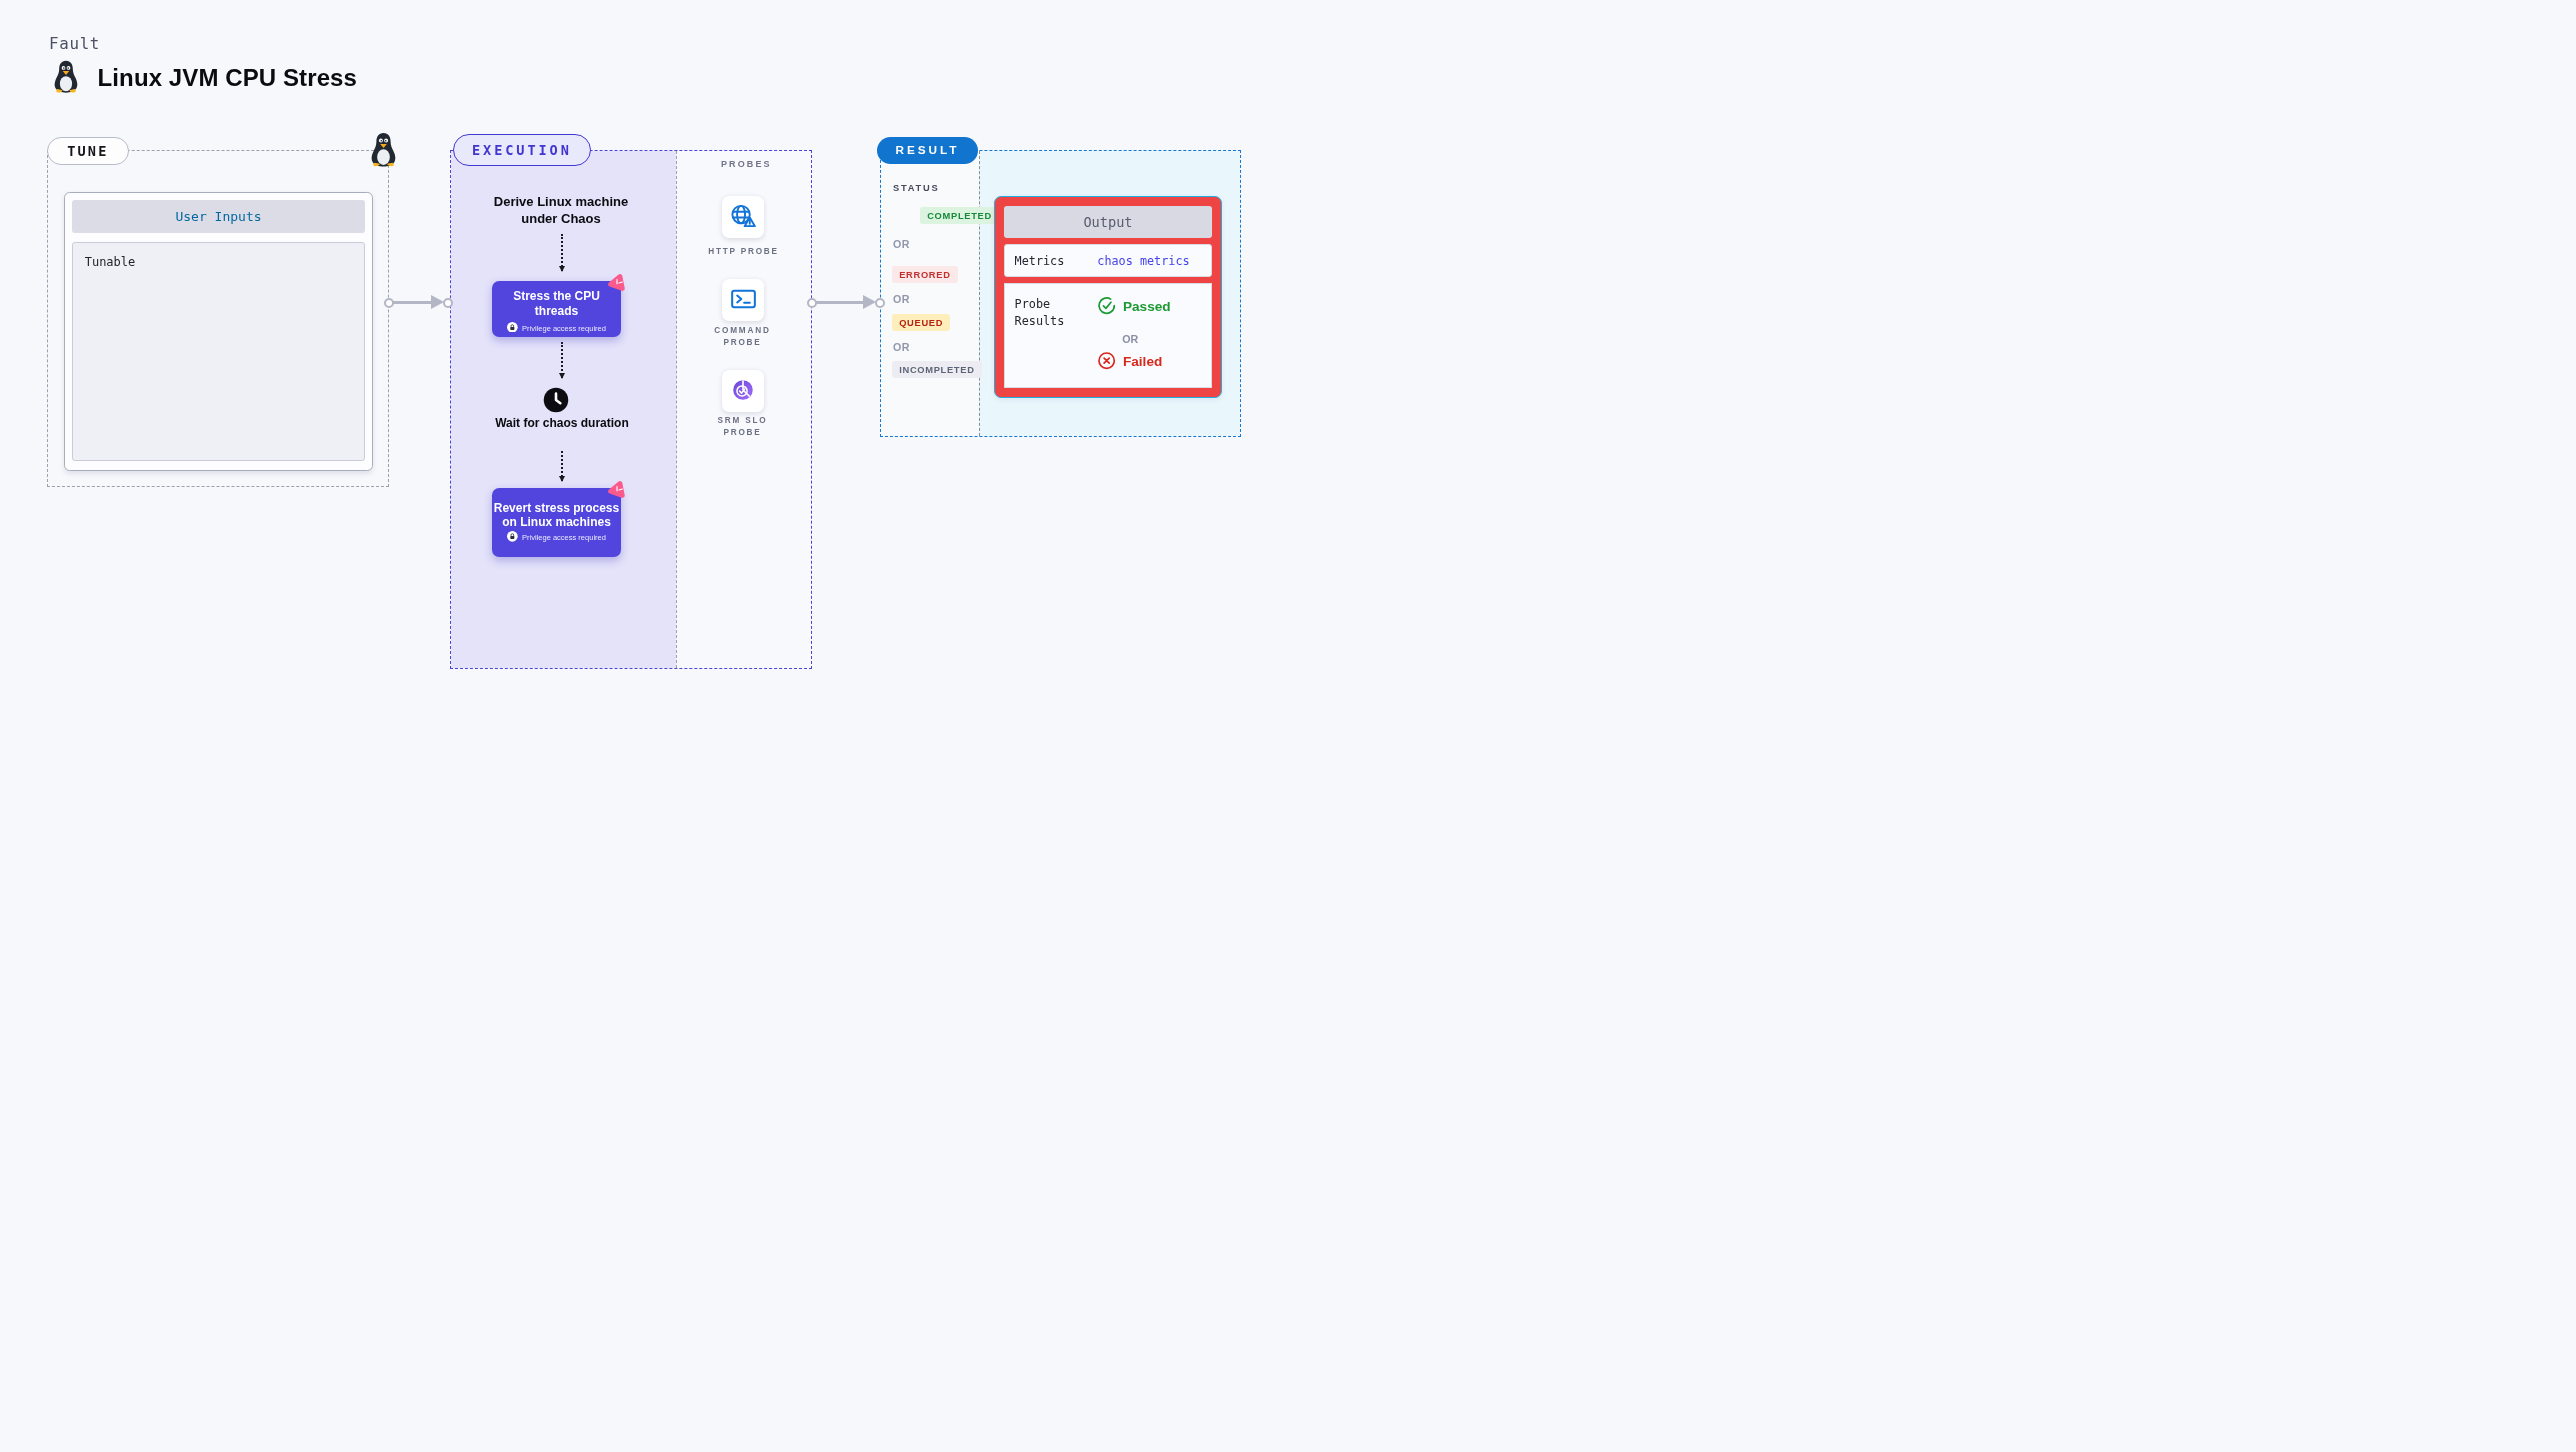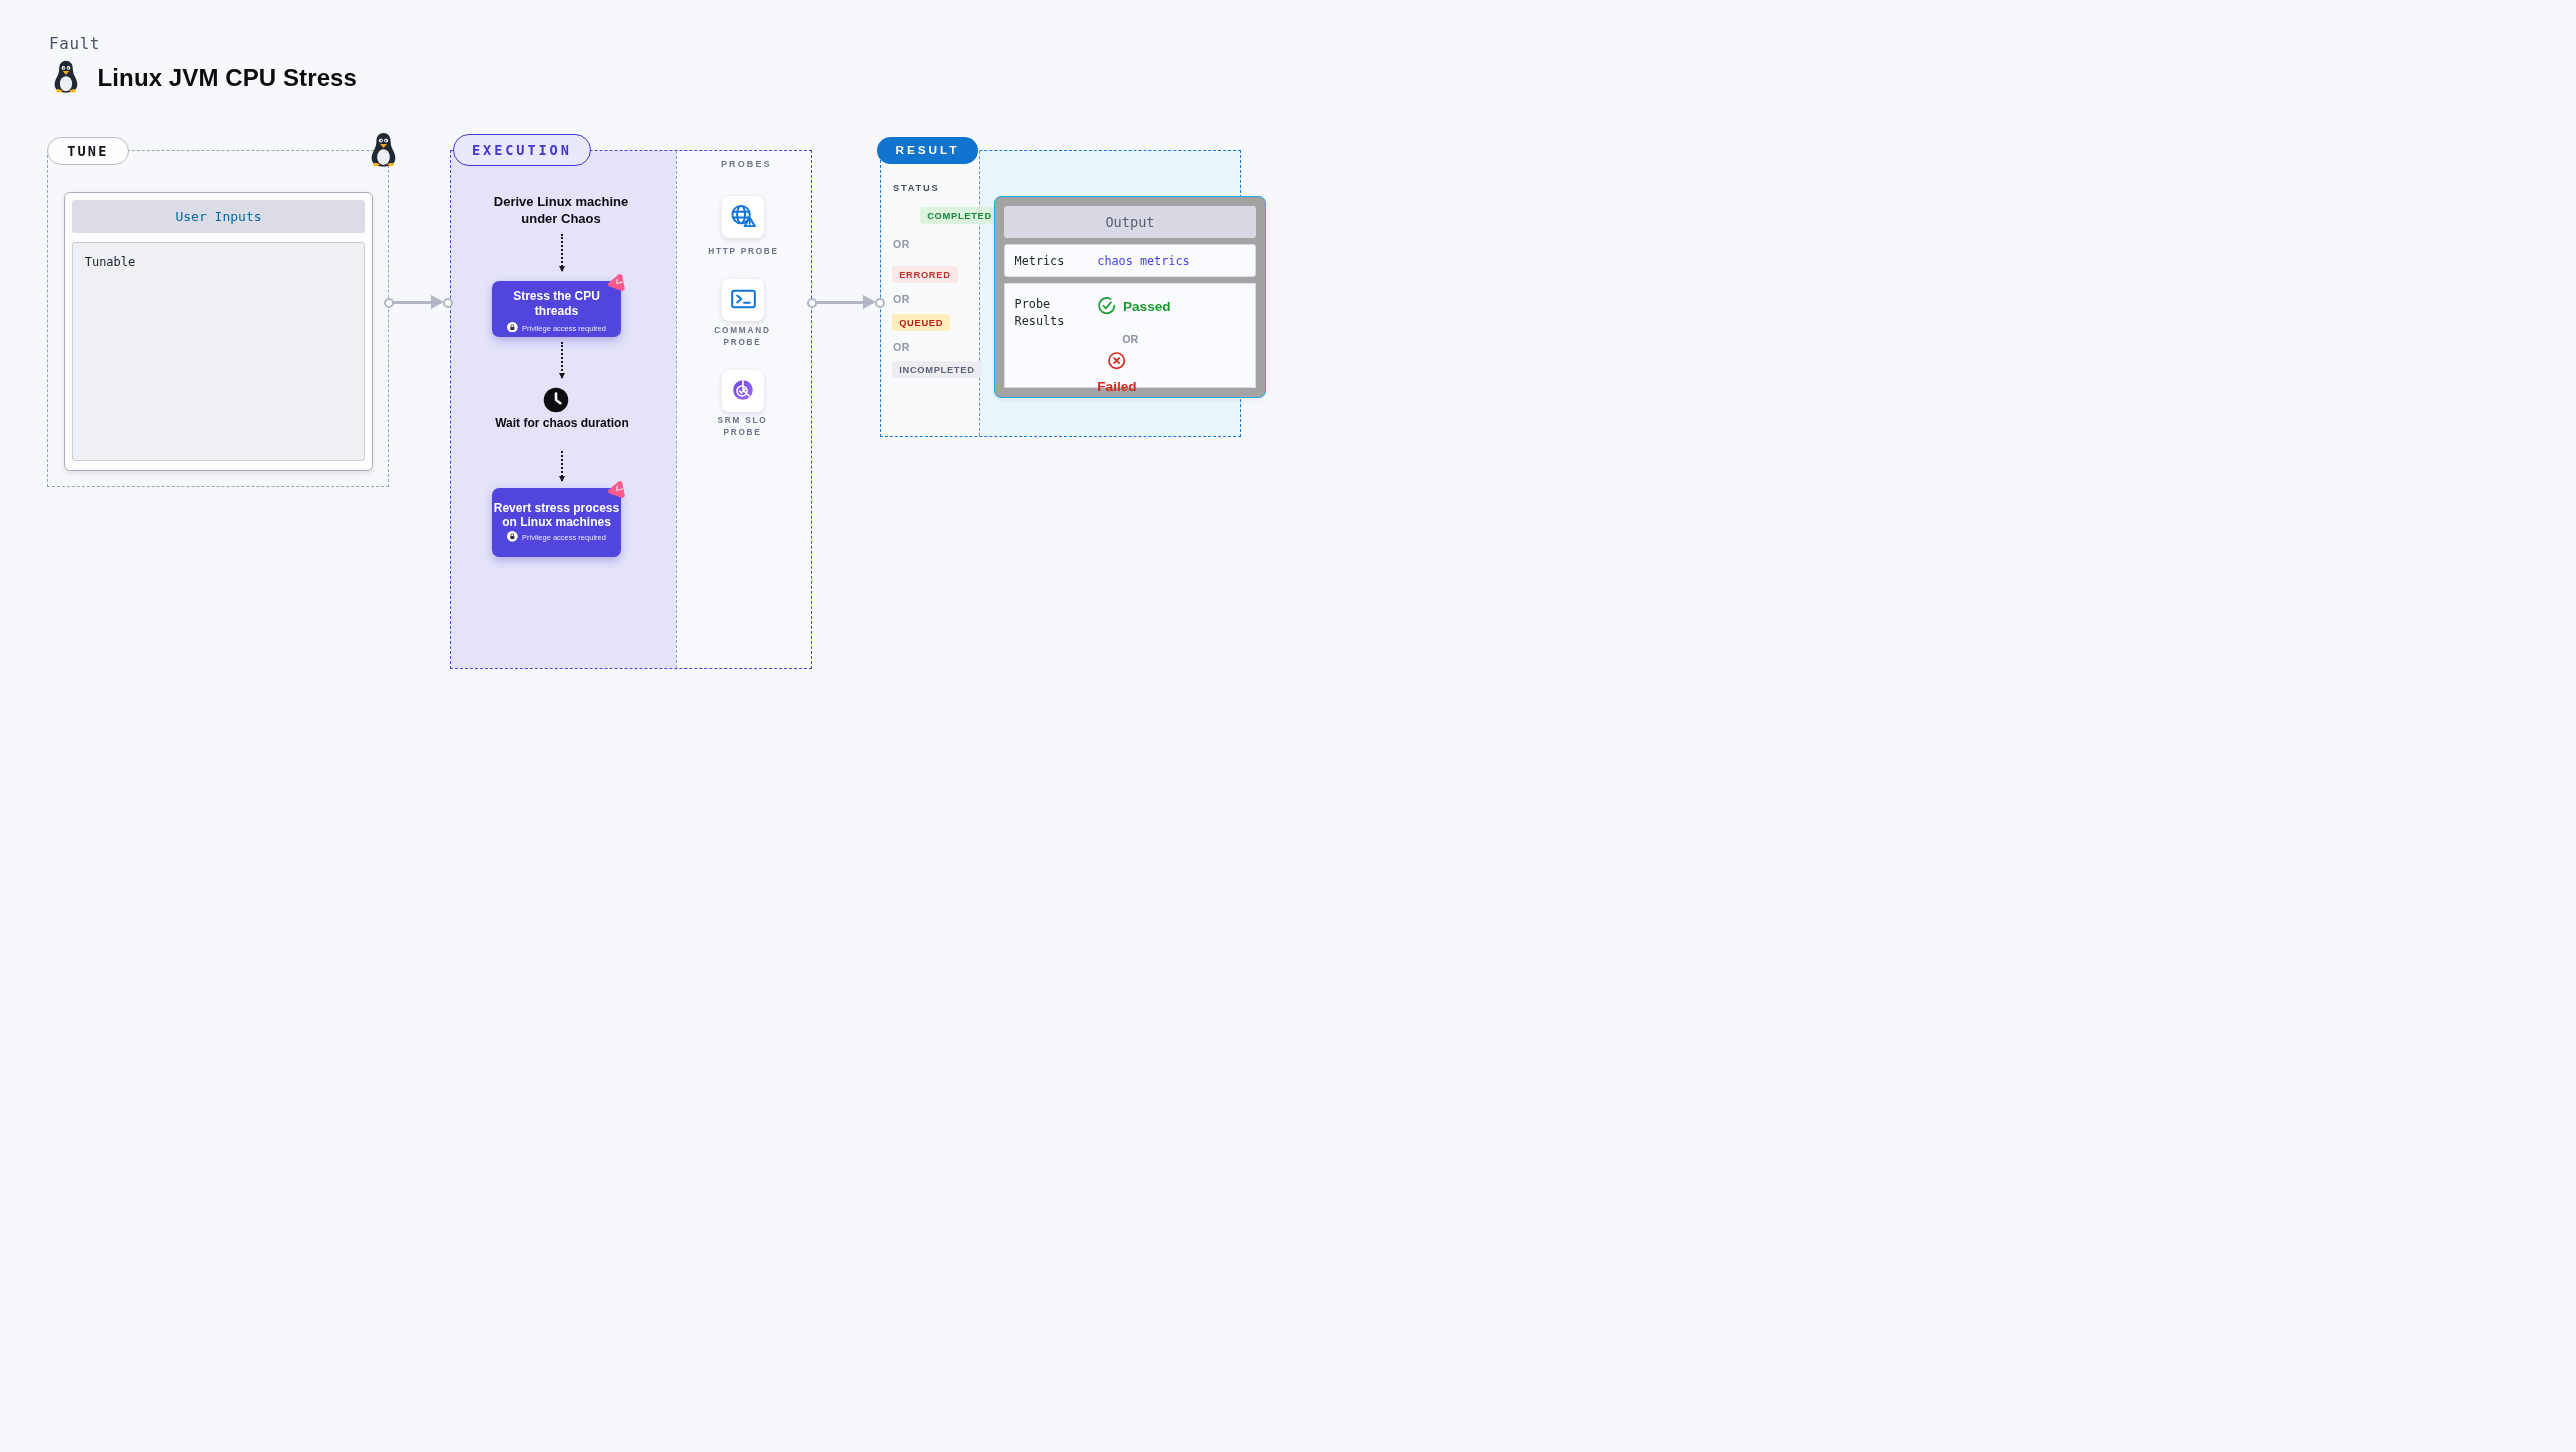--- a/index.html
+++ b/index.html
@@ -81,31 +81,31 @@
   .status-heading { left:893px; top:183px; font-size:9.3px; font-weight:bold; color:#454a5e; letter-spacing:1.8px; }
   .status-badge { position:absolute; left:892px; display:inline-block; padding:3.6px 7.2px; border-radius:2.9px; font-size:9.3px; font-weight:bold; letter-spacing:0.7px; }
   .st-completed { top:207px; color:#168a3a; background:#dcf3df;margin-left:28px; }
   .st-errored   { top:266px; color:#c22f2f; background:#fbe9e9; }
   .st-queued    { top:314px; color:#b91f10; background:#fdeebc; }
   .st-incompleted { top:361px; color:#5e6477; background:#ececf2; }
   .or-label { position:absolute; left:893px; font-size:10.7px; font-weight:bold; color:#9297ac; letter-spacing:0.4px; }
   .or1 { top:238px; } .or2 { top:293px; } .or3 { top:341px; }
 
   
-  .output-card { left:994px; top:196px; width:272px; height:202px; background:#a3a3a3; border:1.8px solid #1fade4; border-radius:7.2px; box-shadow:0 1.4px 5.7px rgba(20,80,120,.08); }
+  .output-card { left:994px; top:196px; width:228px; height:202px; background:#ef4444; border:1.8px solid #1fade4; border-radius:7.2px; box-shadow:0 1.4px 5.7px rgba(20,80,120,.08); }
   .output-header { left:9.3px; top:9.3px; right:9.3px; height:31.5px; background:#d9d9e3; border-radius:2.9px; display:flex; align-items:center; justify-content:center; font-size:13.6px; color:#575d6e; }
   .metrics-row { left:9.3px; top:47px; right:9.3px; height:33px; background:#fafbfe; border:1.1px solid #d9dce4; border-radius:2.9px; }
   .metrics-label { left:9.3px; top:8.6px; font-size:11.8px; color:#23262e; }
   .metrics-value { left:92px; top:8.6px; font-size:11.8px; color:#4543e6; cursor:pointer; }
   .proberes-row { left:9.3px; top:86px; right:9.3px; bottom:9.3px; background:#fafbfe; border:1.1px solid #d9dce4; border-radius:0; }
   .proberes-label { left:9.3px; top:11.5px; width:68px; font-size:11.8px; color:#23262e; line-height:17px; }
   .passed-row { left:92px; top:11.5px; display:flex; align-items:center; gap:6.4px; }
   .passed-text { font-size:13.6px; font-weight:bold; color:#1b9a33; }
   .or-out { left:117px; top:49px; font-size:10.7px; font-weight:bold; color:#8a8fa3; }
-  .failed-row { left:92px; top:67px; display:flex; align-items:center; gap:6.4px;flex-direction:column; }
+  .failed-row { left:92px; top:67px; display:flex; align-items:center; gap:6.4px; }
   .failed-text { font-size:13.6px; font-weight:bold; color:#d7281d; }
 </style>
 </head>
 <body>
 
 <div class="abs kicker mono">Fault</div>
 <div class="abs title-row">
   <span>
     <svg width="26" height="33" viewBox="0 0 36 46">
       <path d="M18 1c-6.5 0-9.5 5-9.5 11.5 0 4.5-1.5 8-3.5 12C2.5 29.5 1 35 3.5 39.5 6 44 12 45.5 18 45.5s12-1.5 14.5-6C35 35 33.5 29.5 31 24.5c-2-4-3.5-7.5-3.5-12C27.5 6 24.5 1 18 1z" fill="#212832"></path>

